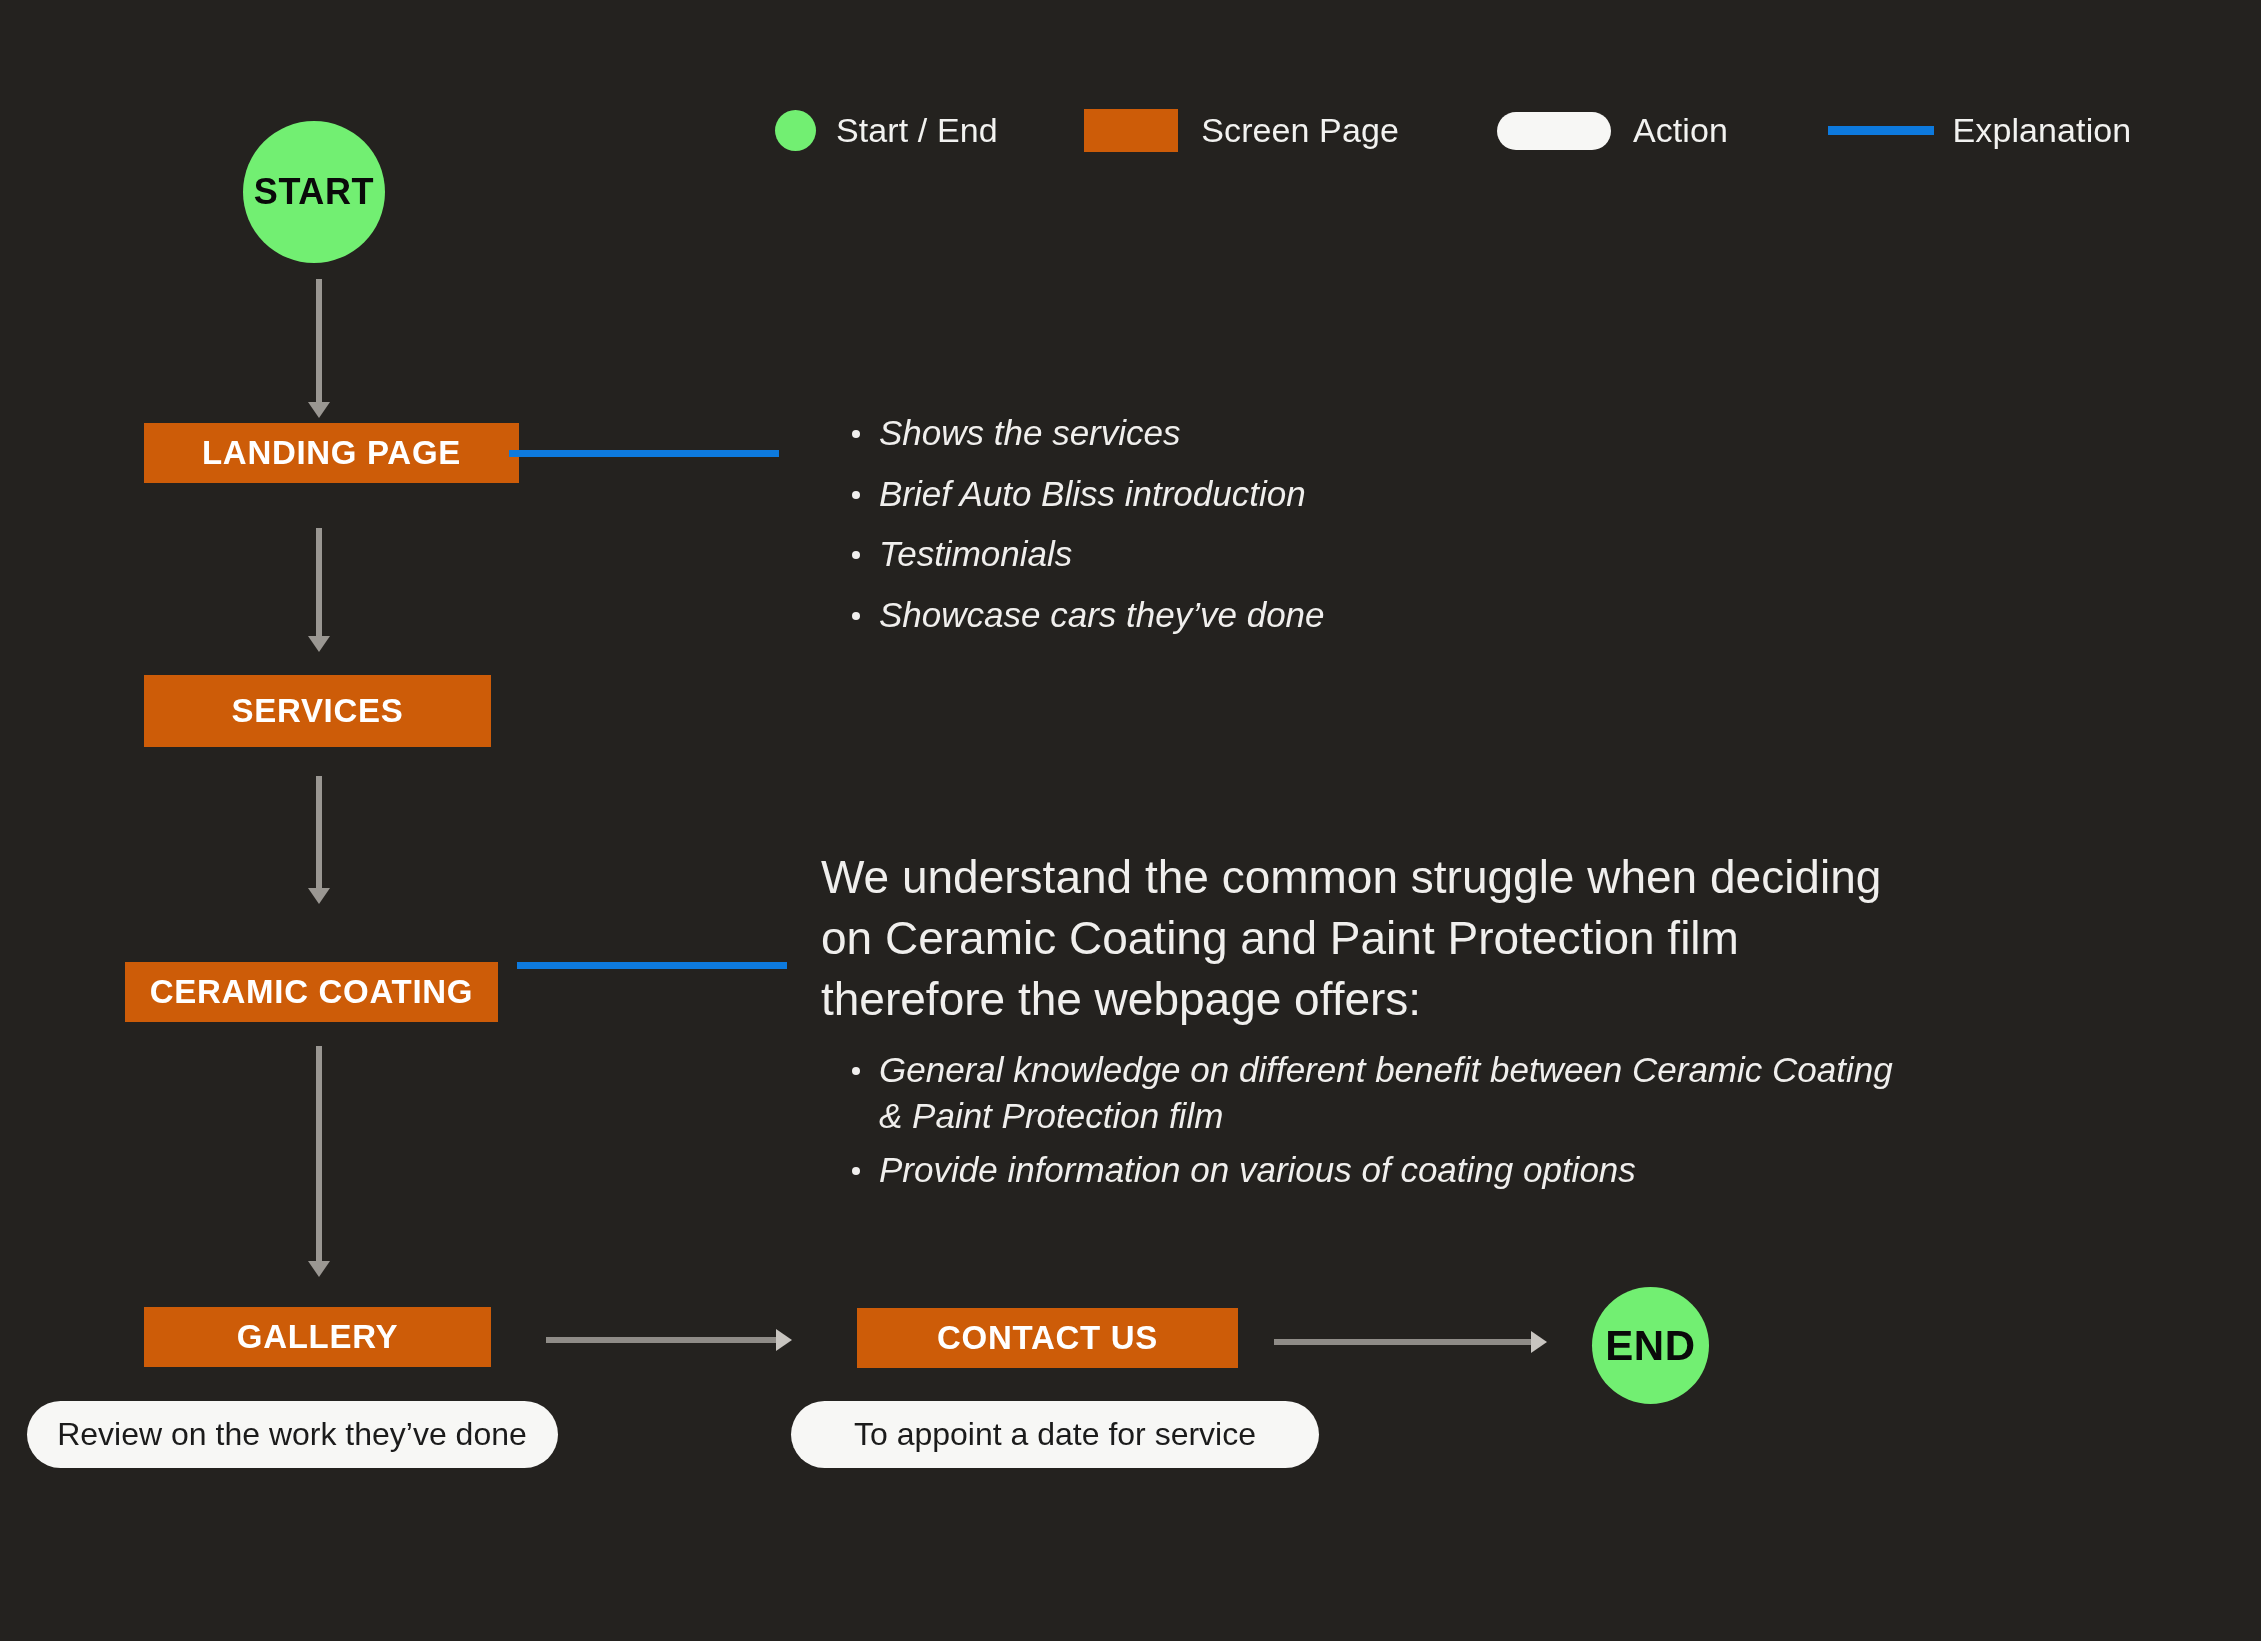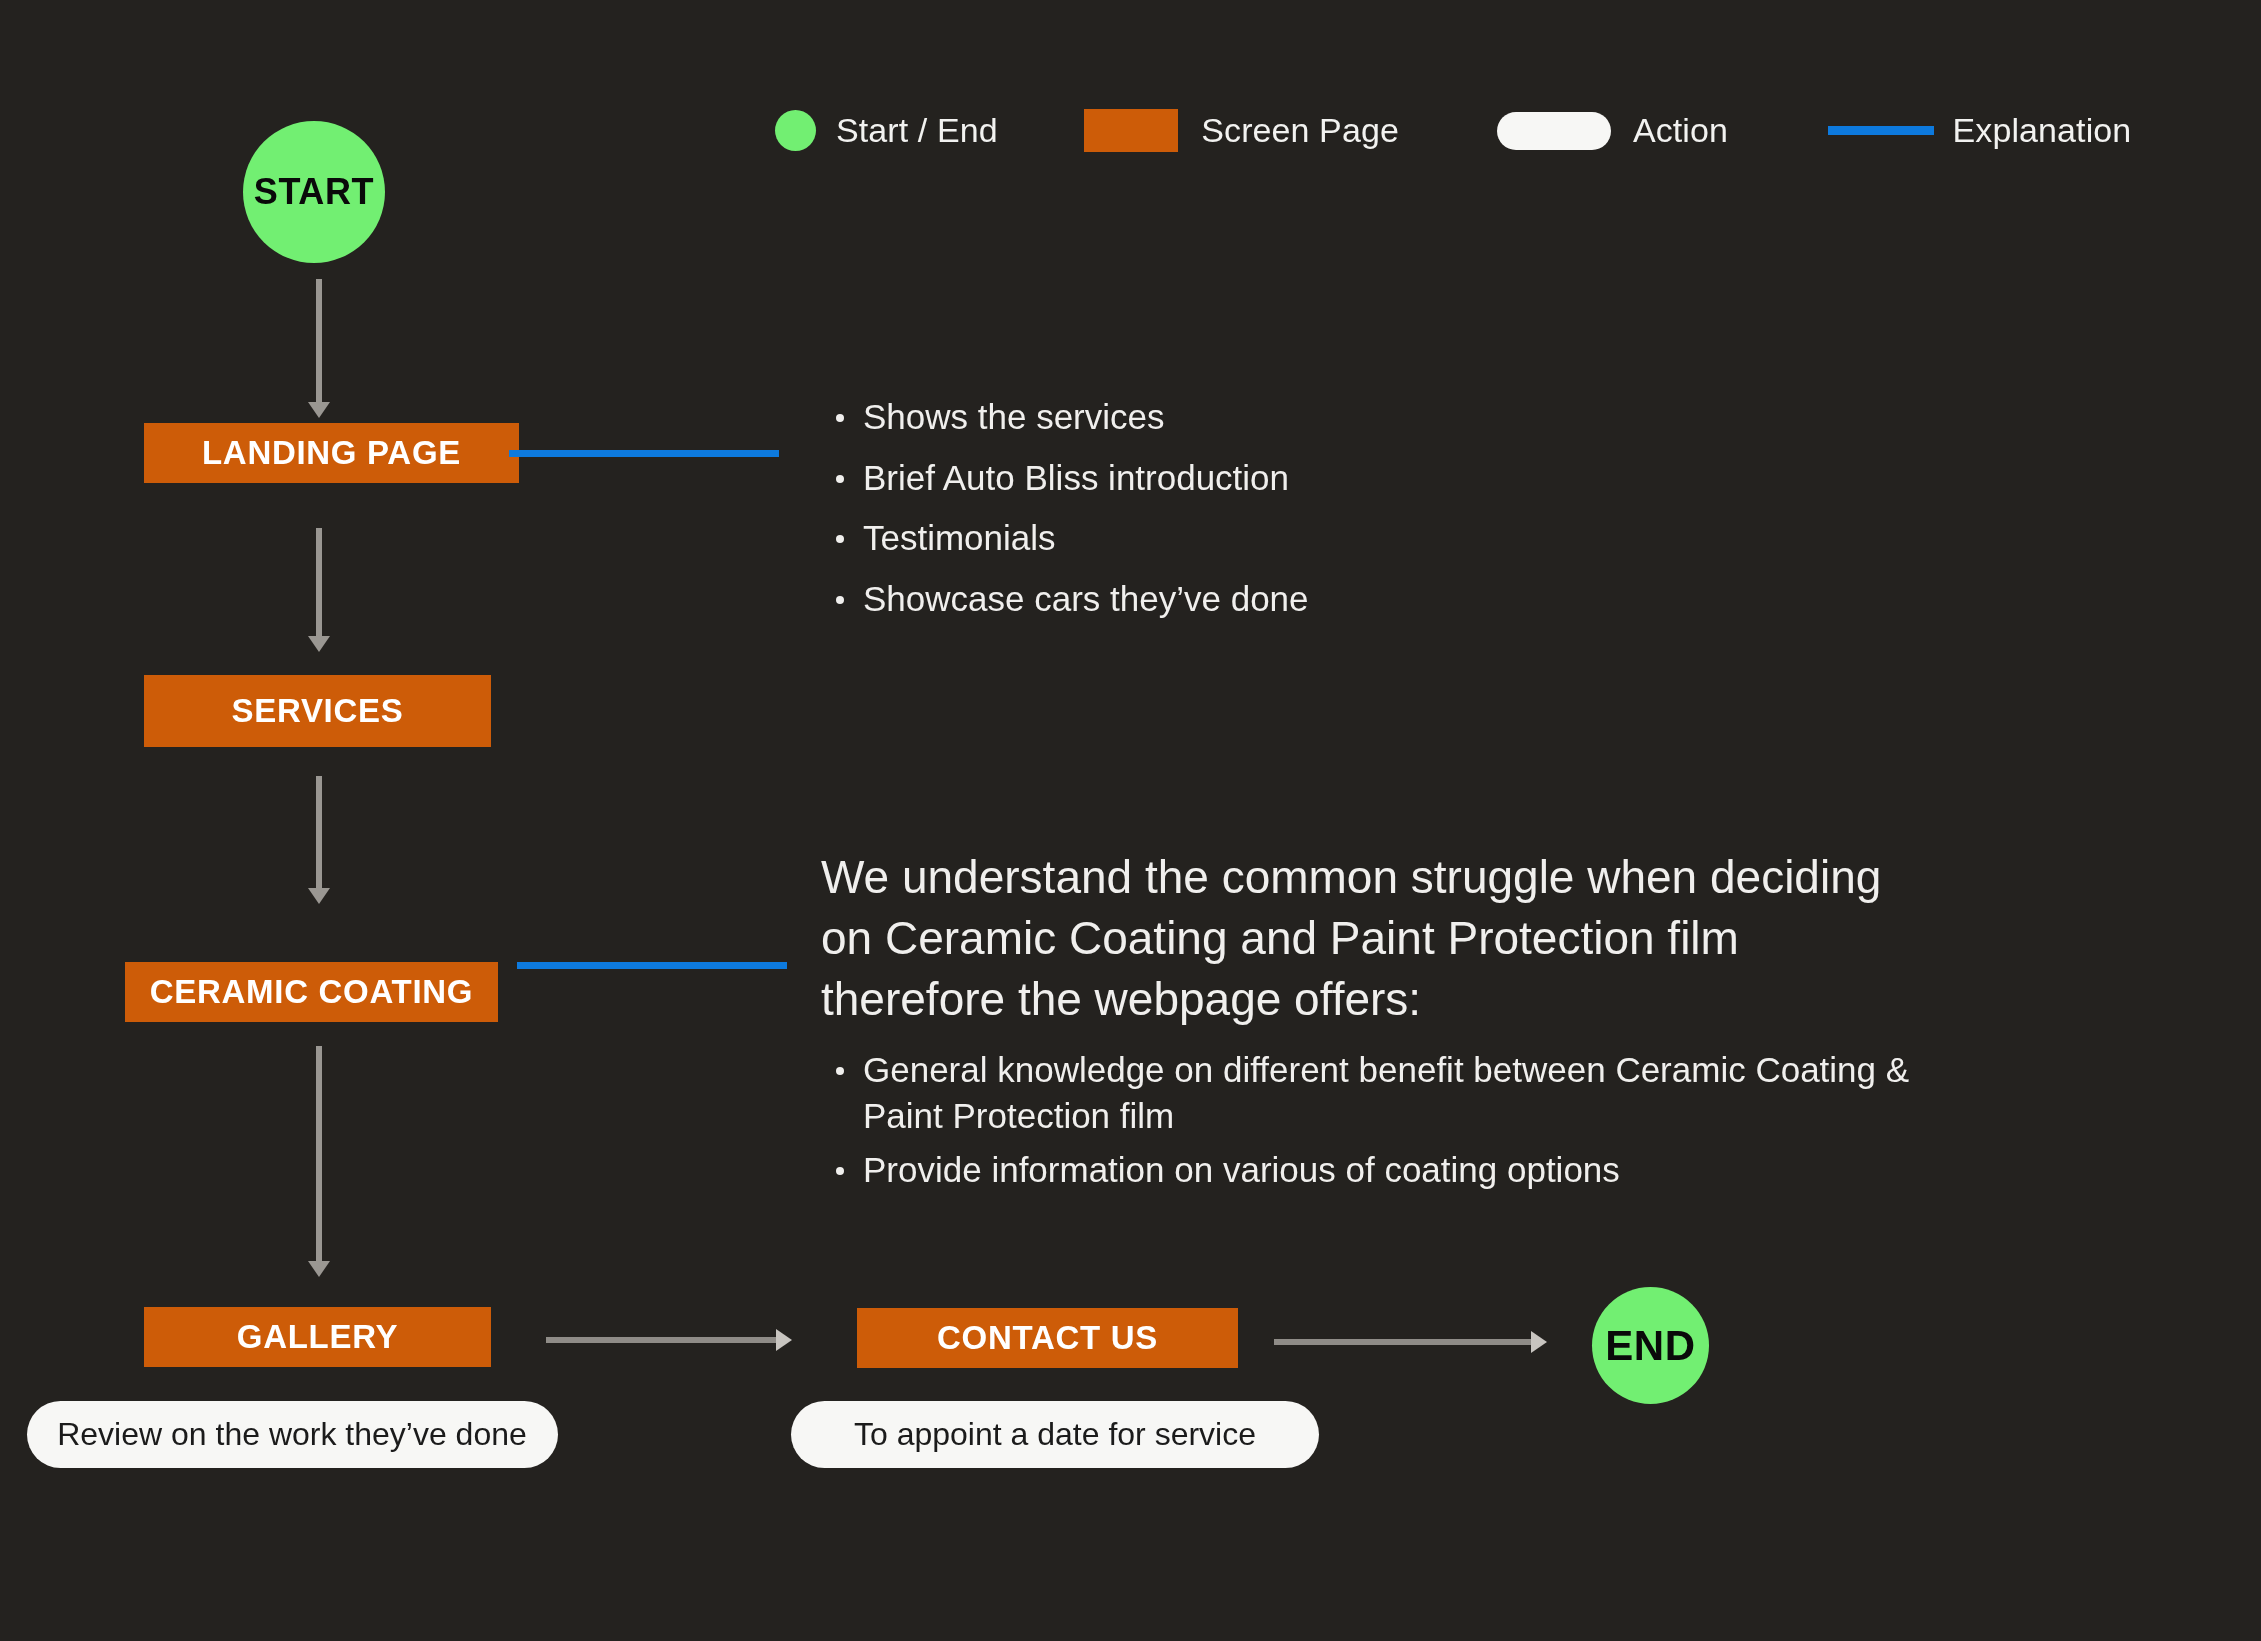--- a/index.html
+++ b/index.html
@@ -183,22 +183,23 @@
   
   .annot {
     position: absolute;
     color: #f0efed;
   }
   #annot-landing { left: 826px; top: 394px; width: 926px; }
   #annot-ceramic { left: 821px; top: 847px; width: 1111px; }
 
   .annot ul {
     list-style: none;
-    margin: 0;
+    margin: 16px;
     padding: 0;
+    font-style: italic;
   }
   .annot li {
     position: relative;
     padding-left: 37px;
     font-size: 35px;
     line-height: 1.33;
     margin-bottom: 14px;
   }
   .annot li::before {
     content: "";

